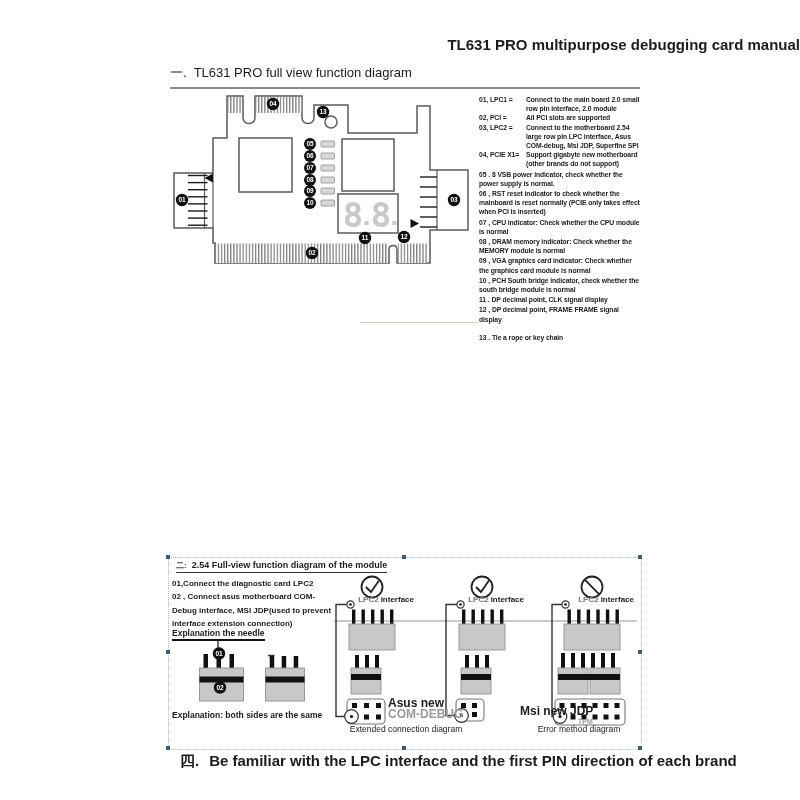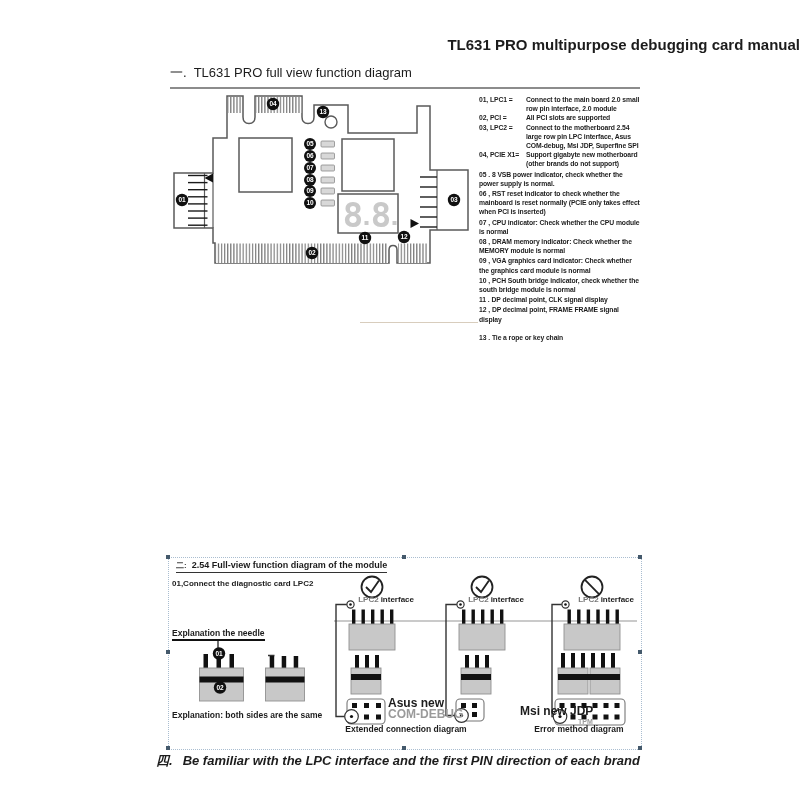--- a/index.html
+++ b/index.html
@@ -39,23 +39,23 @@
   .mod-note{left:172px;width:166px;font-size:8px;font-weight:700;line-height:13.5px;}
   .pos-label{top:628px;left:172px;font-size:8.5px;font-weight:700;border-bottom:2px solid #111;
              padding-bottom:1px;}
   .expl{top:710px;left:172px;font-size:8.5px;font-weight:700;}
 
   .iface{top:595px;width:84px;text-align:right;font-size:8px;font-weight:700;white-space:nowrap;}
   .iface .chip{color:#777;margin-right:2px;}
   .brand{font-size:12px;font-weight:700;line-height:10.5px;white-space:nowrap;}
   .brand .gray{color:var(--graytext);}
   .tpm{color:var(--graytext);font-size:7px;font-weight:700;}
-  .caption{top:724px;font-size:8.5px;font-weight:700;text-align:center;white-space:nowrap;}
-
-  .sec4{top:752px;left:156px;font-size:13px;font-weight:700;font-style:italic;}
+  .caption{top:724px;font-size:8.5px;font-weight:400;text-align:center;white-space:nowrap;}
+
+  .sec4{top:752px;left:180px;font-size:15px;font-weight:700;}
   .sec4 .pfx{margin-right:10px;}
 
   
   svg{position:absolute;overflow:visible;}
   .outline{fill:#fff;stroke:var(--line);stroke-width:1.5;stroke-linejoin:miter;}
   .thin{stroke:var(--line);stroke-width:1.2;fill:none;}
   .chipbox{fill:#fff;stroke:var(--line);stroke-width:1.5;}
   .led{fill:var(--ledfill);stroke:#8a8a8a;stroke-width:0.8;}
   .pin{stroke:#1a1a1a;stroke-width:1.4;}
   .co{fill:var(--callout);}
@@ -248,20 +248,21 @@
   <div class="abs handle" style="left:166px;top:746px"></div>
   <div class="abs handle" style="left:402px;top:746px"></div>
   <div class="abs handle" style="left:638px;top:746px"></div>
 
   <div class="abs mod-head">
     <span class="pfx">二:</span>
       <span>2.54 Full-view function diagram of the module</span>
   </div>
 
   <div class="abs mod-note" style="top:577px">01,Connect the diagnostic card LPC2</div>
+  <div class="abs mod-note" style="top:590px">02 , Connect asus motherboard COM-Debug interface, MSI JDP(used to prevent interface extension connection)</div>
   <div class="abs pos-label">Explanation the needle</div>
   <div class="abs expl">Explanation: both sides are the same</div>
 
   <svg style="left:168px;top:556px" width="474" height="194" viewBox="168 556 474 194">
 
     <line class="base" x1="334" y1="621" x2="637" y2="621"></line>
 
     <g>
       <line class="wire" x1="218" y1="641" x2="218" y2="650"></line>
       <rect class="bpin" x="203.5" y="654" width="4.5" height="14"></rect>

